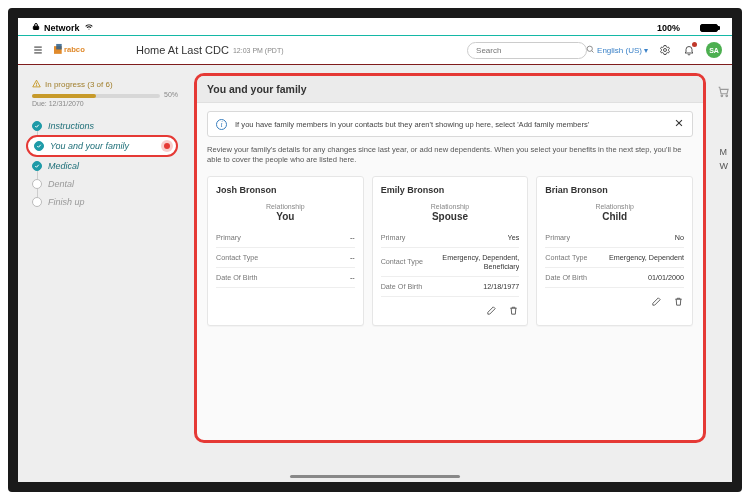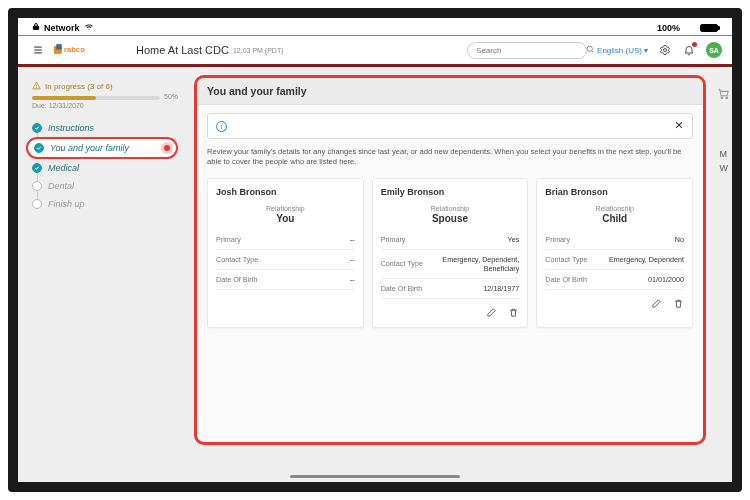--- a/index.html
+++ b/index.html
@@ -22,21 +22,21 @@
   .status-right { display: flex; align-items: center; gap: 20px; }
   .battery { width: 18px; height: 8px; border: 1px solid #000; border-radius: 2px; position: relative; }
   .battery::after { content: ""; position: absolute; right: -3px; top: 1px; width: 2px; height: 4px; background: #000; border-radius: 0 1px 1px 0; }
   .battery > div { height: 100%; width: 100%; background: #000; }
   .home-indicator { position: absolute; bottom: 4px; left: 50%; transform: translateX(-50%); width: 170px; height: 3px; background: #888; border-radius: 4px; }
 
   .app-wrap { position: absolute; top: 18px; left: 0; right: 0; bottom: 0; display: flex; flex-direction: column; }
 
   
   .topbar {
-    display: flex; align-items: center; padding: 4px 10px; background: #fff; border-bottom: 3px solid #7f1d1d;
+    display: flex; align-items: center; padding: 4px 10px; background: #fff; border-bottom: 1px solid #7f1d1d;
   }
   .hamburger { font-size: 14px; padding: 2px 4px; color: #333; }
   .brand { display: flex; align-items: baseline; gap: 4px; margin-left: 6px; }
   .brand-logo { width: 44px; height: 14px; position: relative; }
   .brand-logo svg { width: 100%; height: 100%; }
   .brand-title { font-size: 11px; color: #333; margin-left: 6px; font-weight: 500; padding-left: 32px; }
   .brand-sub { font-size: 7px; color: #888; margin-left: 4px; }
   .topbar-right { margin-left: auto; display: flex; align-items: center; gap: 10px; }
   .search {
     display: flex; align-items: center; width: 120px; border: 1px solid #ccc; border-radius: 10px;
@@ -270,20 +270,21 @@
         <div class="letters-peek">
           <div>M</div>
           <div>W</div>
         </div>
 
         <div class="panel-hl">
           <div class="panel-head">You and your family</div>
           <div class="panel-body">
             <div class="info-banner">
               <span class="info-icon">i</span>
+              <span>If you have family members in your contacts but they aren't showing up here, select 'Add family members'</span>
               <span class="info-close">
                 <svg width="10" height="10" viewBox="0 0 24 24" stroke="#333" stroke-width="2.5">
                     <line x1="5" y1="5" x2="19" y2="19"></line>
                     <line x1="19" y1="5" x2="5" y2="19"></line>
                   </svg>
               </span>
             </div>
             <div class="blurb">Review your family's details for any changes since last year, or add new dependents. When you select your benefits in the next step, you'll be able to cover the people who are listed here.</div>
 
             <div class="cards">

